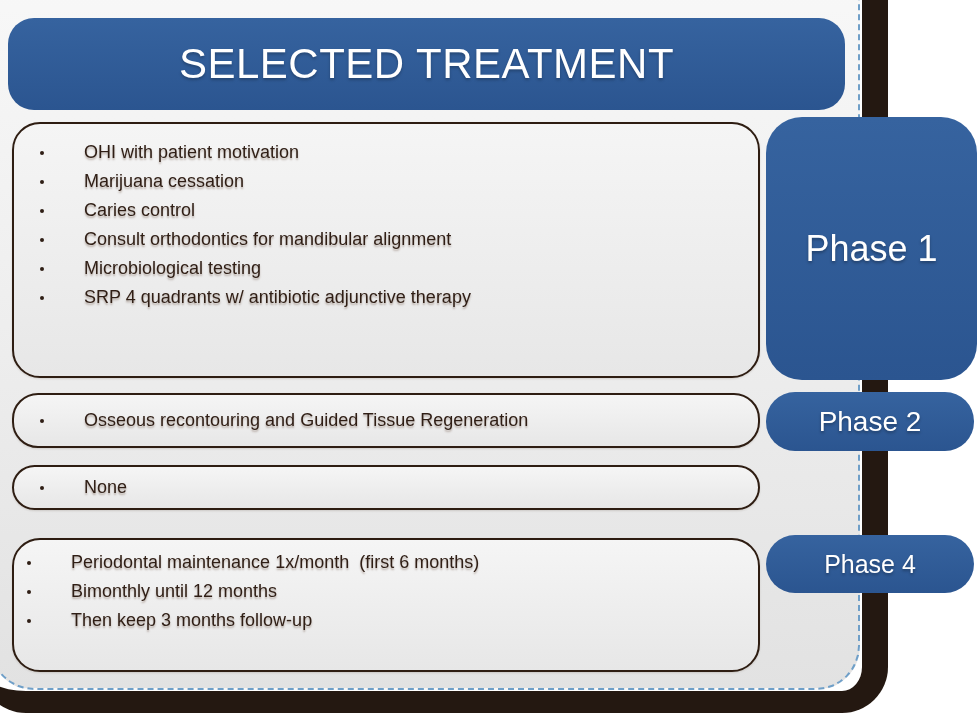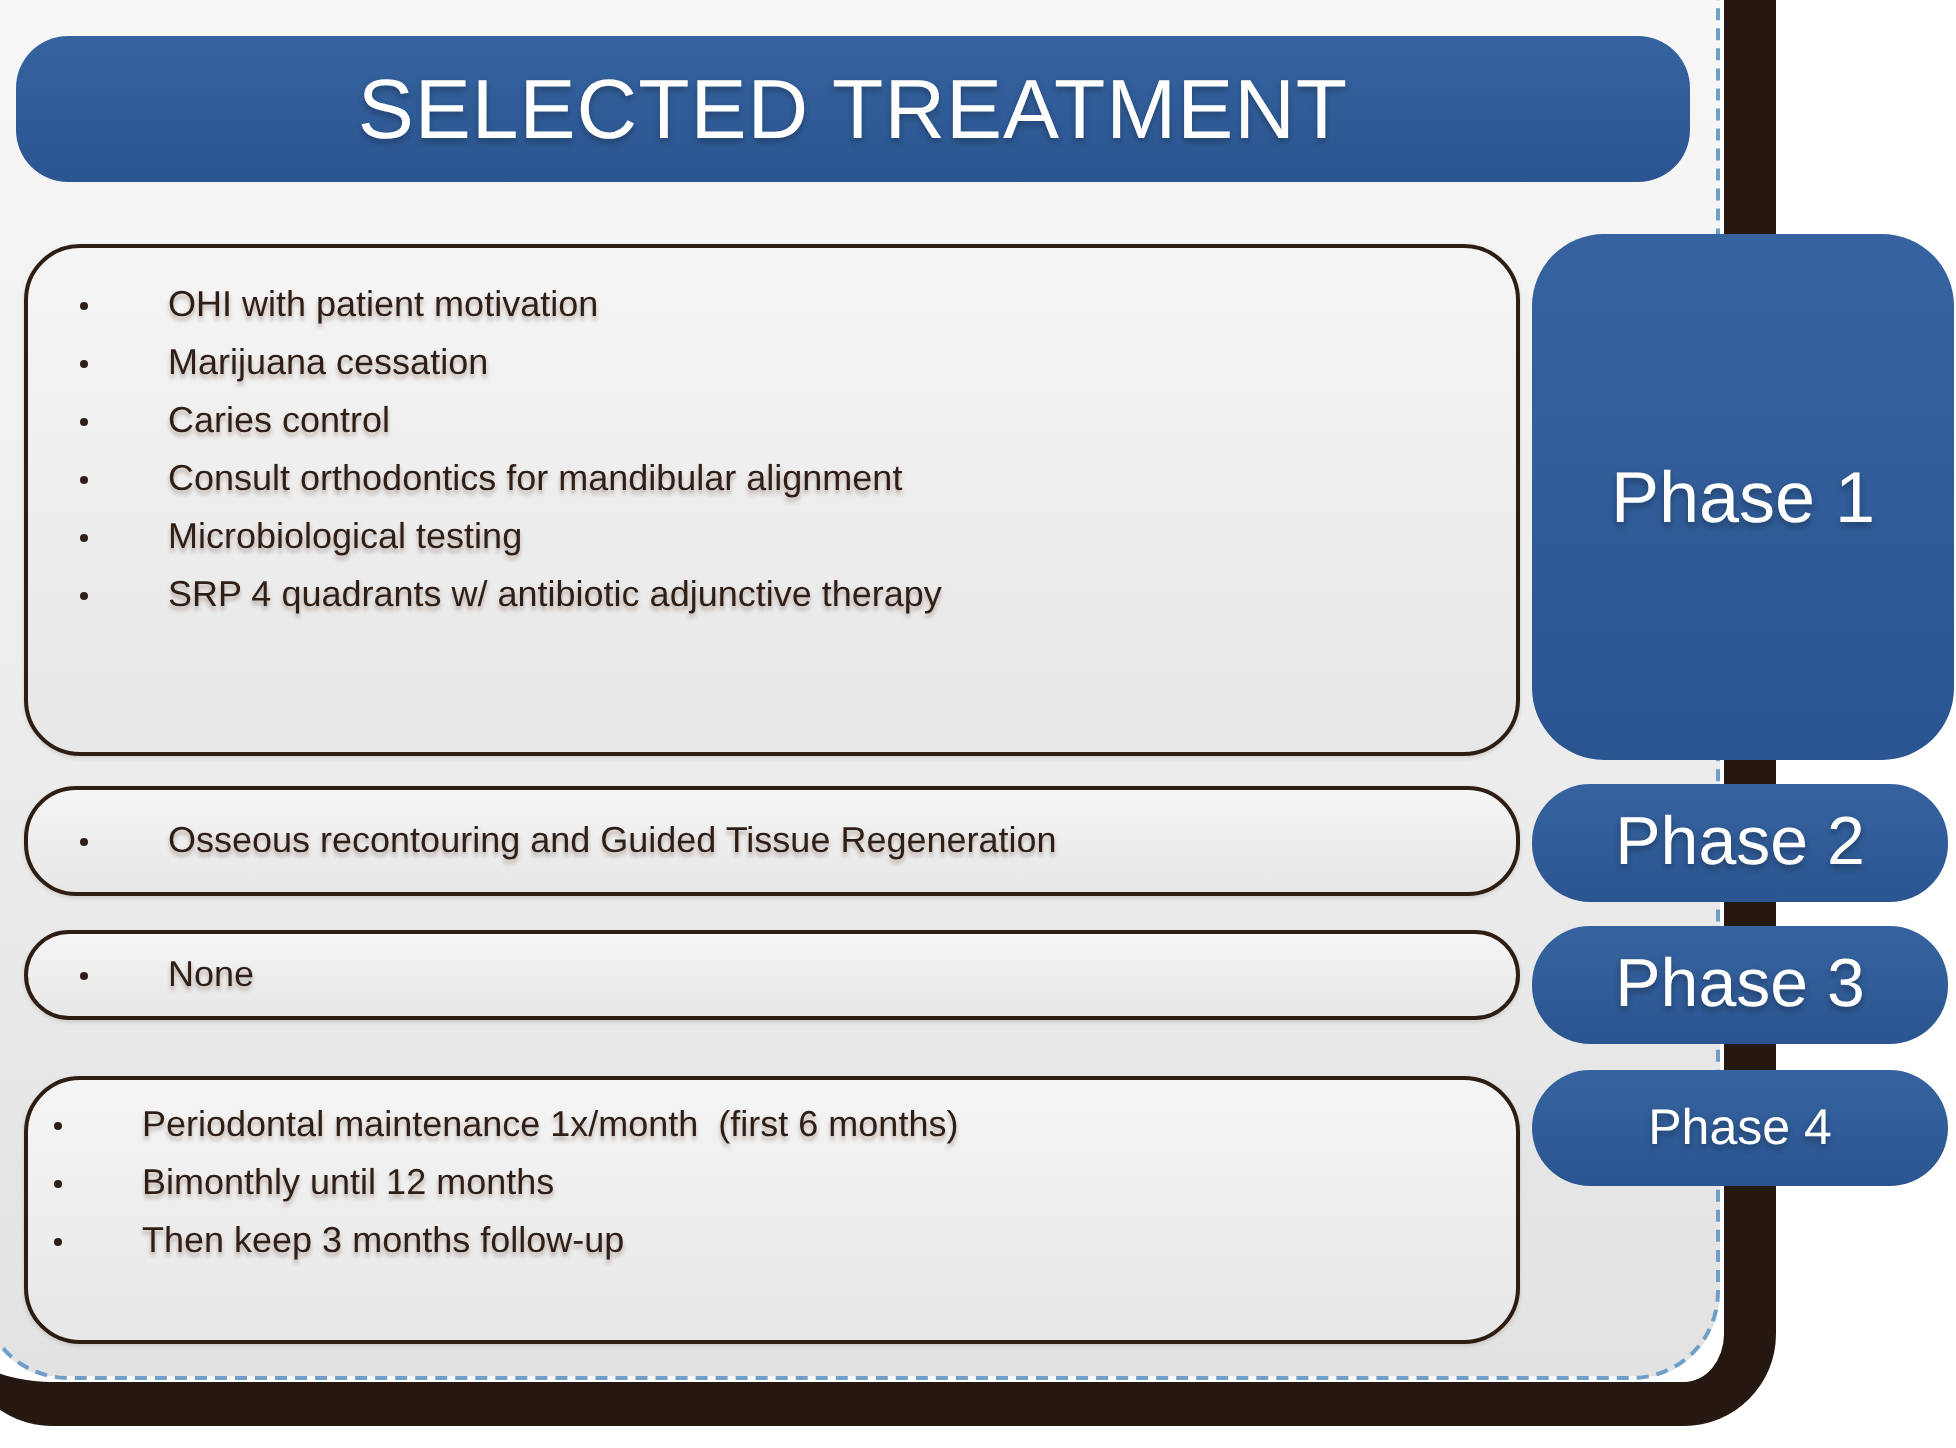--- a/index.html
+++ b/index.html
@@ -29,21 +29,21 @@
     width:870px;height:720px;
     box-sizing:border-box;
     border:2px dashed #6f9fc8;
     border-radius:0 0 44px 44px;
     background:linear-gradient(180deg,#f8f8f8 0%,#efefef 45%,#e2e2e2 100%);
     z-index:2;
   }
   .title-box{
     position:absolute;
     left:8px;top:18px;
-    width:837px;height:73px;
+    width:837px;height:92px;
     border-radius:26px;
     background:linear-gradient(180deg,#36639f,#2b5590);
     display:flex;align-items:center;justify-content:center;
     z-index:4;
     text-align:center;
   }
   .title-box .title-text{
     color:#ffffff;font-size:42px;letter-spacing:0.5px;
     text-shadow:0 2px 3px rgba(0,0,0,0.25);
   }
@@ -77,21 +77,21 @@
   }
   .pill{
     position:absolute;
     background:linear-gradient(180deg,#36639f,#2b5590);
     display:flex;align-items:center;justify-content:center;
     color:#ffffff;
     text-shadow:0 2px 3px rgba(0,0,0,0.3);
     z-index:5;
   }
   .pill-1{left:766px;top:117px;width:211px;height:263px;border-radius:36px;font-size:36px;}
-  .pill-2{left:766px;top:392px;width:208px;height:59px;border-radius:29px;font-size:34px;}
+  .pill-2{left:766px;top:392px;width:208px;height:59px;border-radius:29px;font-size:28px;}
   .pill-3{left:766px;top:463px;width:208px;height:59px;border-radius:29px;font-size:34px;}
   .pill-4{left:766px;top:535px;width:208px;height:58px;border-radius:29px;font-size:25px;}
 </style>
 </head>
 <body>
 
 <div class="canvas">
 
   <div class="frame"></div>
 
@@ -164,20 +164,17 @@
         </div>
       </div>
   </div>
 
   <div class="pill pill-1">
     <span>Phase 1</span>
   </div>
   <div class="pill pill-2">
     <span>Phase 2</span>
   </div>
-  <div class="pill pill-3">
-    <span>Phase 3</span>
-  </div>
   <div class="pill pill-4">
     <span>Phase 4</span>
   </div>
 
 </div>
 
 </body></html>

